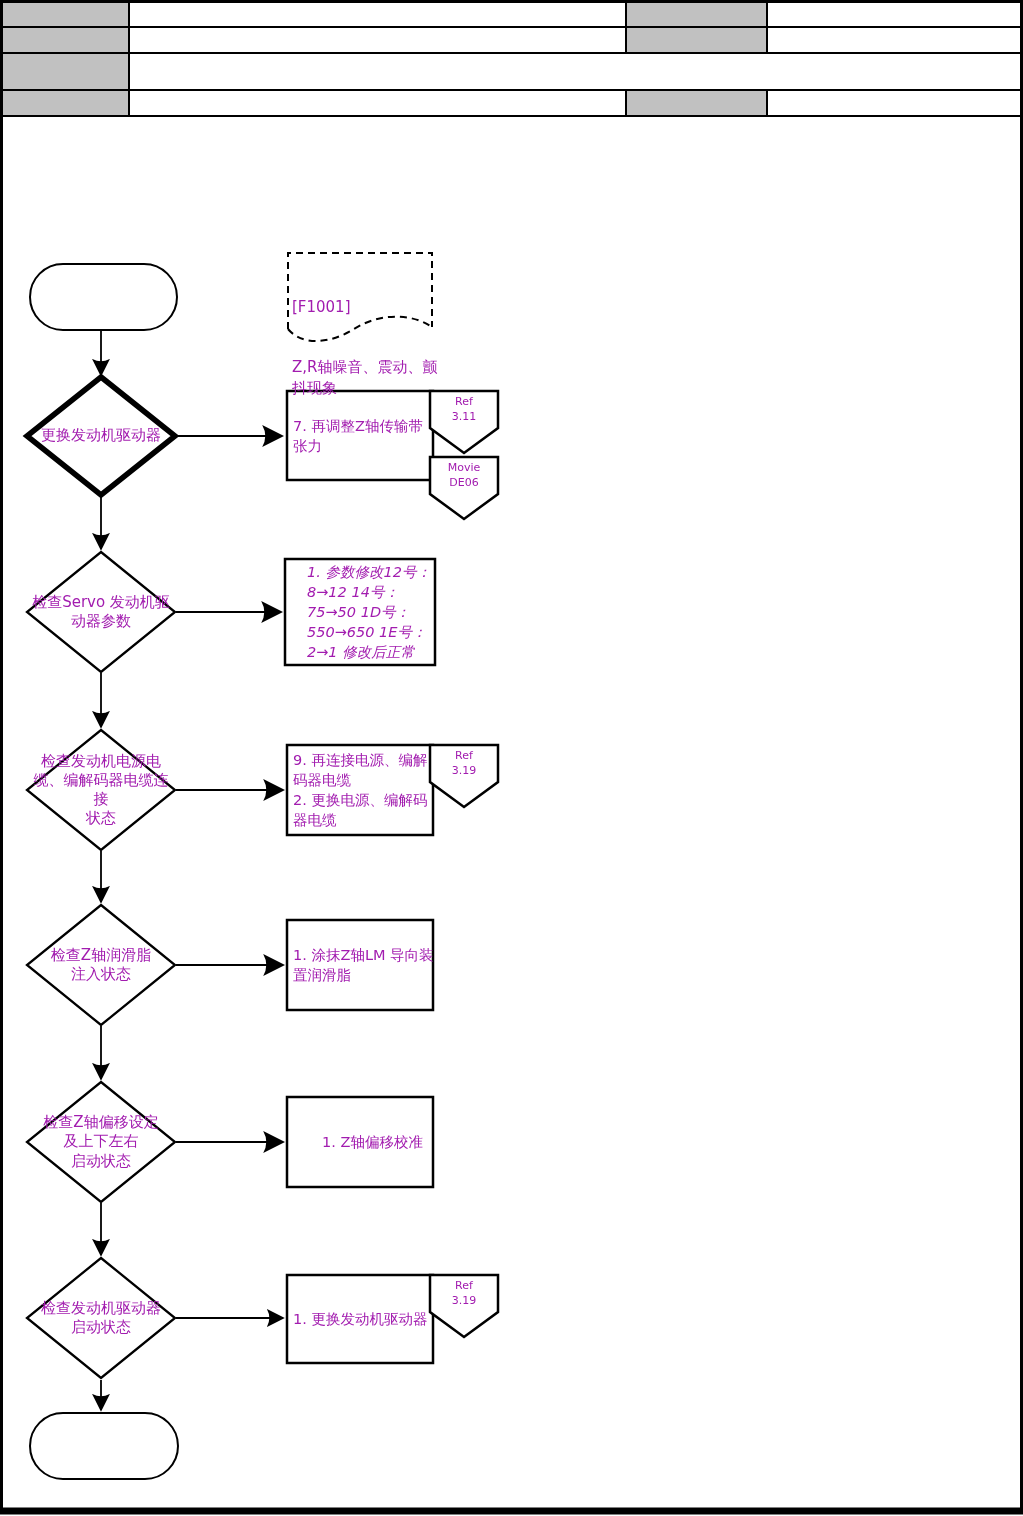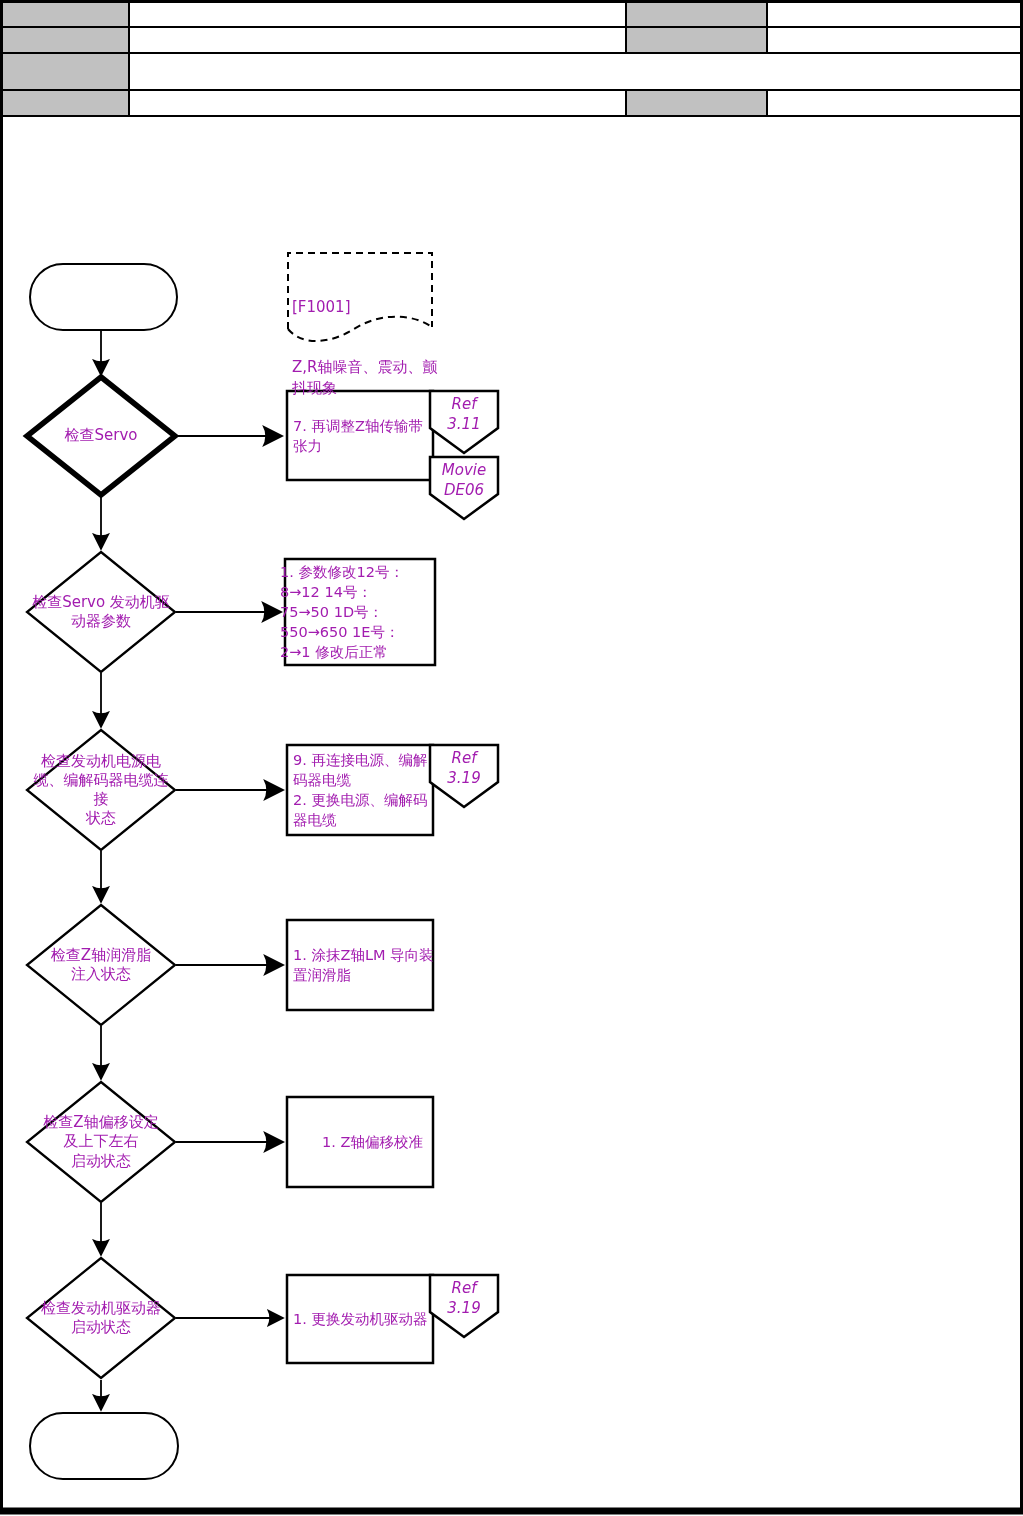--- a/index.html
+++ b/index.html
@@ -19,21 +19,21 @@
   .ann .code { display:block; }
   .ann .desc { display:block; }
   .dlabel {
     display:flex; align-items:center; justify-content:center;
     text-align:center; font-size:15px; line-height:1.27;
   }
   .action {
     display:flex; align-items:center; text-align:left;
     font-size:14.5px; line-height:1.38; padding-left:6px; box-sizing:border-box;
   }
-  .tag { text-align:center; font-size:15px; line-height:1.32;font-style:italic; }
+  .tag { text-align:center; font-size:11px; line-height:1.32; }
 </style>
 </head>
 <body>
 
 <div class="page">
 
   <table class="hdr">
     <colgroup>
       <col style="width:128px">
         <col style="width:497px">
@@ -117,38 +117,38 @@
 
     <rect x="30" y="1413" width="148" height="66" rx="33" ry="33" fill="#fff" stroke="#000" stroke-width="2"></rect>
   </svg>
 
   <div class="txt ann" style="left:292px; top:256px; width:144px;">
     <span class="code">[F1001]</span>
     <span class="desc">Z,R轴噪音、震动、颤
 抖现象</span>
   </div>
 
-  <div class="txt dlabel" style="left:27px; top:378px; width:148px; height:116px;">检查Servo</div>
+  <div class="txt dlabel" style="left:27px; top:378px; width:148px; height:116px;">更换发动机驱动器</div>
   <div class="txt dlabel" style="left:19px; top:553px; width:164px; height:118px;">检查Servo 发动机驱
 动器参数</div>
   <div class="txt dlabel" style="left:27px; top:906px; width:148px; height:118px;">检查Z轴润滑脂
 注入状态</div>
   <div class="txt dlabel" style="left:19px; top:731px; width:164px; height:118px;">检查发动机电源电
 缆、编解码器电缆连
 接
 状态</div>
   <div class="txt dlabel" style="left:19px; top:1083px; width:164px; height:118px;">检查Z轴偏移设定
 及上下左右
 启动状态</div>
   <div class="txt dlabel" style="left:19px; top:1259px; width:164px; height:118px;">检查发动机驱动器
 启动状态</div>
 
   <div class="txt action" style="left:287px; top:391px; width:146px; height:89px;">7. 再调整Z轴传输带
 张力</div>
-  <div class="txt action" style="left:274px; top:559px; width:136px; height:106px;">1. 参数修改12号：
+  <div class="txt action" style="left:301px; top:559px; width:136px; height:106px;font-style:italic;">1. 参数修改12号：
 8→12 14号：
 75→50 1D号：
 550→650 1E号：
 2→1 修改后正常</div>
   <div class="txt action" style="left:287px; top:745px; width:146px; height:90px;">9. 再连接电源、编解
 码器电缆
 2. 更换电源、编解码
 器电缆</div>
   <div class="txt action" style="left:287px; top:920px; width:146px; height:90px;">1. 涂抹Z轴LM 导向装
 置润滑脂</div>

